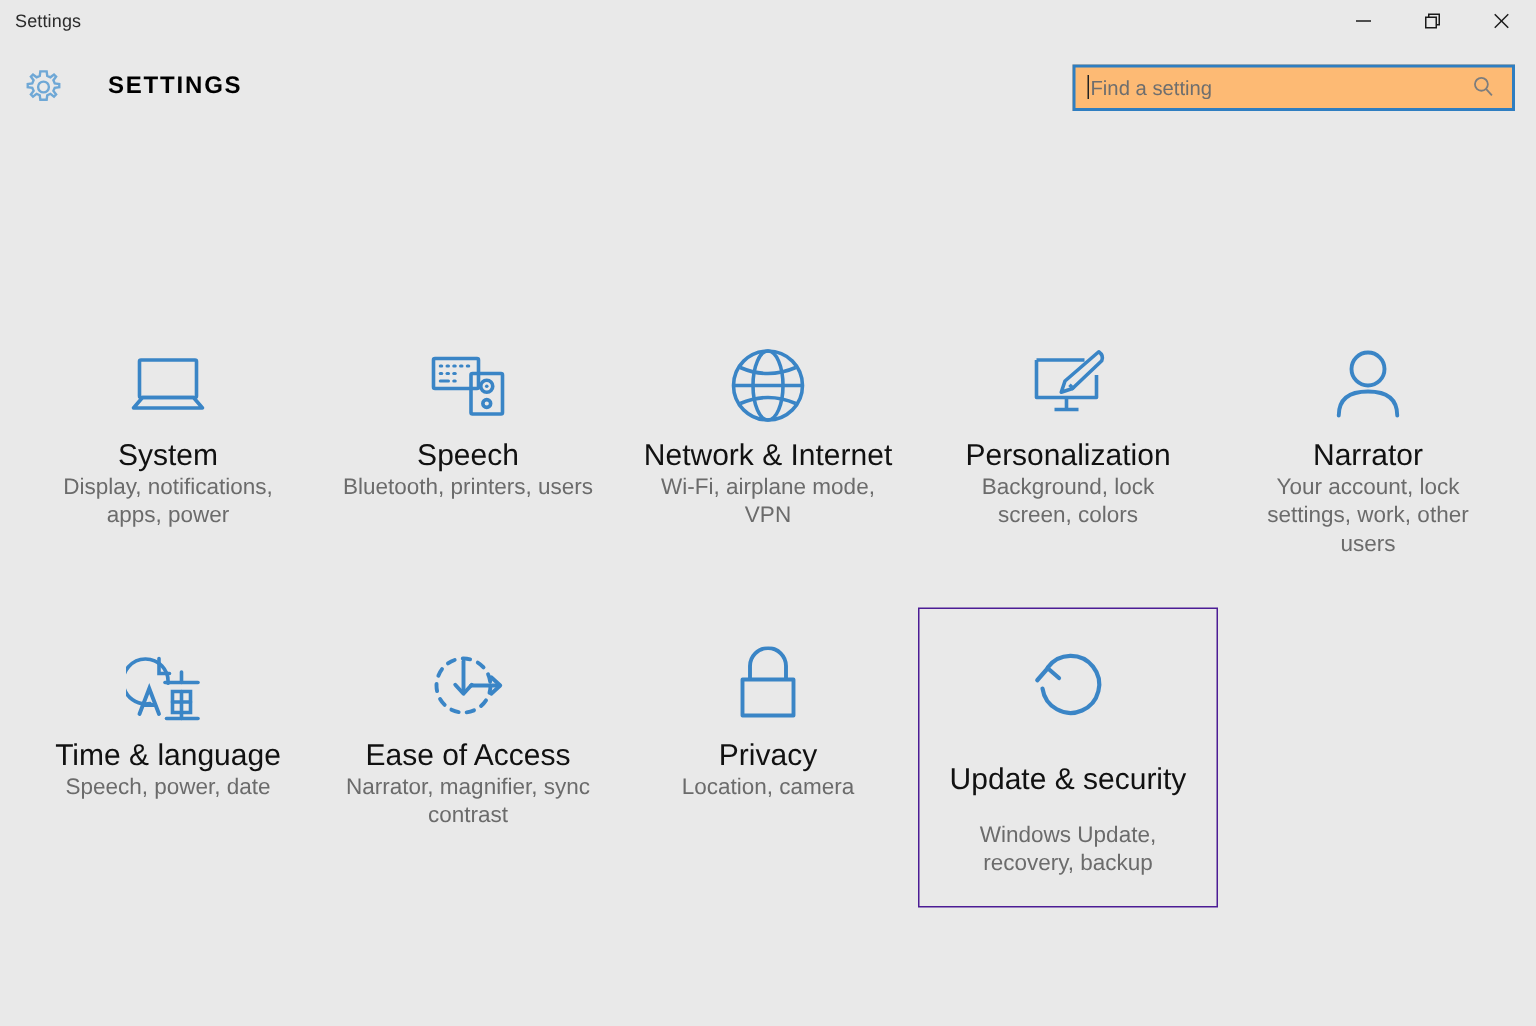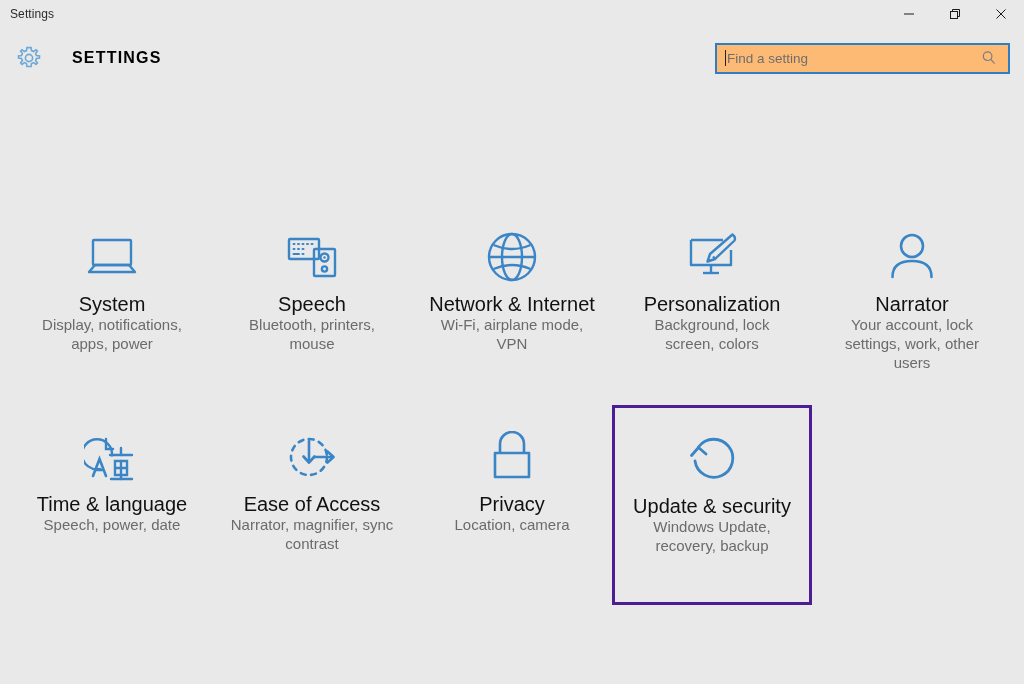--- a/index.html
+++ b/index.html
@@ -150,21 +150,21 @@
     width: 200px;
     height: 200px;
     display: flex;
     flex-direction: column;
     align-items: center;
     padding-top: 20px;
     border: 1px solid transparent;
     cursor: default;
     text-align: center;
   }
-  .tile.selected { border: 3px solid #4c1d95; }
+  .tile.selected { border: 1px solid #4c1d95; gap: 16px; }
 
   .tile-icon {
     height: 62px;
     display: flex;
     align-items: center;
     justify-content: center;
     margin-bottom: 6px;
   }
 
   .tile-title {
@@ -267,21 +267,21 @@
               <line x1="10.5" y1="22" x2="16" y2="22"></line>
               <line x1="19.5" y1="22" x2="20.5" y2="22"></line>
             </g>
             <rect x="31" y="17" width="21" height="27" rx="1"></rect>
             <circle cx="41.5" cy="25.5" r="4"></circle>
             <circle cx="41.5" cy="25.5" r="1.2" fill="#3a85c6" stroke="none"></circle>
             <circle cx="41.5" cy="37" r="2.6"></circle>
           </svg>
         </div>
         <div class="tile-title">Speech</div>
-        <div class="tile-sub">Bluetooth, printers, mouse</div>
+        <div class="tile-sub">Bluetooth, printers, users</div>
       </div>
 
       <div class="tile">
         <div class="tile-icon">
           <svg width="52" height="52" viewBox="0 0 52 52" fill="none" stroke="#3a85c6" stroke-width="2.4">
             <circle cx="26" cy="26" r="23"></circle>
             <ellipse cx="26" cy="26" rx="10" ry="23"></ellipse>
             <line x1="3" y1="26" x2="49" y2="26"></line>
             <path d="M7.5 14 Q26 22 44.5 14"></path>
             <path d="M7.5 38 Q26 30 44.5 38"></path>

